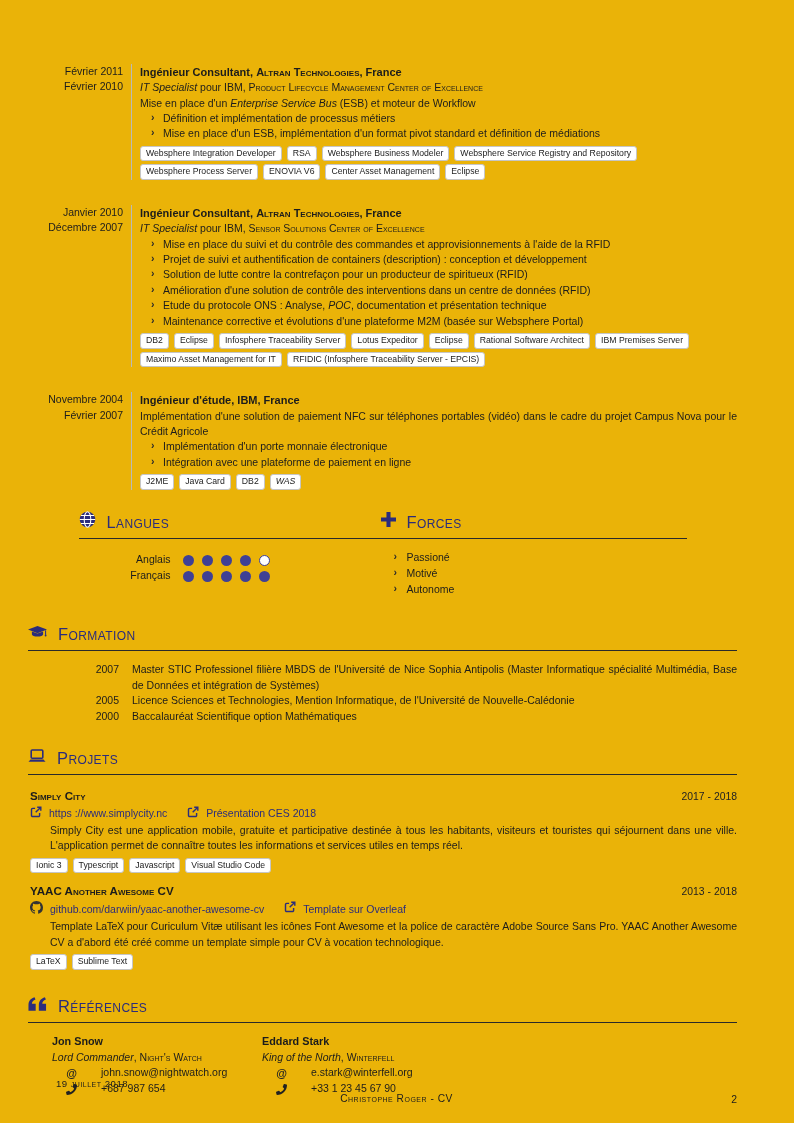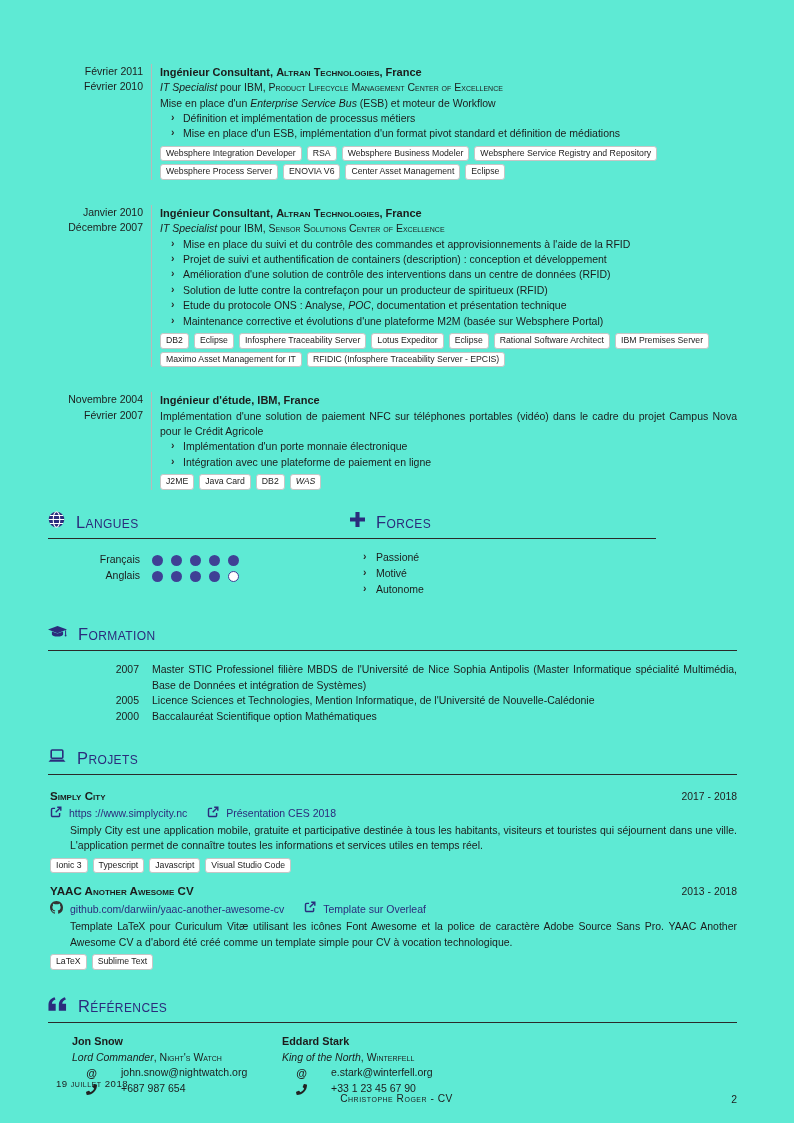--- a/index.html
+++ b/index.html
@@ -6,22 +6,22 @@
     --navy:#2b2c7c;
     --dots:#3f4095;
     --ink:#1c1c1c;
     --tagborder:#c6c6c6;
     --rule:#2a2a2a;
     --vline:#b9b9b9;
   }
   *{box-sizing:border-box;margin:0;padding:0;}
   html,body{background:#ffffff;}
   body{font-family:"Liberation Sans","DejaVu Sans",sans-serif;color:var(--ink);}
-  .page{position:relative;width:794px;height:1123px;background:#5eead4;overflow:hidden;
-        padding:64px 57px 0 48px;font-size:10.5px;line-height:1.47;}
+  .page{position:relative;width:794px;height:1123px;background:#eab308;overflow:hidden;
+        padding:64px 57px 0 28px;font-size:10.5px;line-height:1.47;}
   .sc{font-variant:small-caps;}
   .i{font-style:italic;}
   .latex{letter-spacing:-0.4px;}
   
   .exp{display:flex;margin-bottom:25px;}
   .exp-dates{width:104px;flex-shrink:0;text-align:right;padding-right:8px;border-right:1px solid var(--vline);}
   .exp-body{flex:1;padding-left:8px;}
   .exp-title{font-weight:bold;font-size:11px;}
   .exp-subtitle{}
   .exp-desc{text-align:justify;}
@@ -30,21 +30,21 @@
   .bullets li::before{content:"›";position:absolute;left:1px;top:-1px;font-weight:bold;color:#2b2b2b;}
   .tags{display:flex;flex-wrap:wrap;gap:3px 5px;margin-top:4px;}
   .tag{border:1px solid var(--tagborder);border-radius:3px;padding:0 5px 1px;font-size:8.7px;
        line-height:1.45;color:#222;white-space:nowrap;background:#fff;}
   
   .section-head{display:flex;align-items:center;gap:11px;border-bottom:1px solid var(--rule);
                 padding-bottom:4px;color:var(--navy);}
   .section-title{font-variant:small-caps;font-size:16.5px;letter-spacing:.4px;color:var(--navy);}
   .section-head svg{flex-shrink:0;}
   
-  .twocol{display:flex;justify-content:flex-start;margin-top:18px;}
+  .twocol{display:flex;justify-content:center;margin-top:18px;}
   .col-l{width:302px;}
   .col-r{width:306px;}
   .lang-rows{margin-top:13px;}
   .lang-row{display:flex;align-items:center;height:16px;}
   .lang-label{width:104px;text-align:right;padding-right:12px;flex-shrink:0;}
   .dots{display:flex;align-items:center;}
   .dot{width:11px;height:11px;border-radius:50%;background:var(--dots);margin-right:8px;}
   .dot.empty{background:#fff;border:1.7px solid var(--dots);}
   .plainlist{list-style:none;margin-top:11px;padding-left:13px;}
   .plainlist li{position:relative;padding-left:13px;height:16px;}
@@ -116,22 +116,22 @@
     <div class="exp-dates">
       <div>Janvier 2010</div>
       <div>Décembre 2007</div>
     </div>
     <div class="exp-body">
       <div class="exp-title">Ingénieur Consultant, <span class="sc">Altran Technologies</span>, France</div>
       <div class="exp-subtitle"><span class="i">IT Specialist</span> pour IBM, <span class="sc">Sensor Solutions Center of Excellence</span></div>
       <ul class="bullets">
         <li>Mise en place du suivi et du contrôle des commandes et approvisionnements à l'aide de la RFID</li>
         <li>Projet de suivi et authentification de containers (description) : conception et développement</li>
+        <li>Solution de lutte contre la contrefaçon pour un producteur de spiritueux (RFID)</li>
         <li>Amélioration d'une solution de contrôle des interventions dans un centre de données (RFID)</li>
-        <li>Solution de lutte contre la contrefaçon pour un producteur de spiritueux (RFID)</li>
         <li>Etude du protocole ONS : Analyse, <span class="i">POC</span>, documentation et présentation technique</li>
         <li>Maintenance corrective et évolutions d'une plateforme M2M (basée sur Websphere Portal)</li>
       </ul>
       <div class="tags">
         <span class="tag">DB2</span>
         <span class="tag">Eclipse</span>
         <span class="tag">Infosphere Traceability Server</span>
         <span class="tag">Lotus Expeditor</span>
         <span class="tag">Eclipse</span>
         <span class="tag">Rational Software Architect</span>
@@ -172,37 +172,37 @@
             <g stroke="#ffffff" fill="none" stroke-width="1">
               <ellipse cx="8" cy="8" rx="3.1" ry="7.3"></ellipse>
               <path d="M0.7 8h14.6M1.9 4.3h12.2M1.9 11.7h12.2"></path>
             </g>
           </svg>
         </span>
         <span class="section-title">Langues</span>
       </div>
       <div class="lang-rows">
         <div class="lang-row">
+          <span class="lang-label">Anglais</span>
+          <span class="dots">
+              <span class="dot"></span>
+              <span class="dot"></span>
+              <span class="dot"></span>
+              <span class="dot"></span>
+              <span class="dot empty"></span>
+            </span>
+        </div>
+        <div class="lang-row">
           <span class="lang-label">Français</span>
           <span class="dots">
               <span class="dot"></span>
               <span class="dot"></span>
               <span class="dot"></span>
               <span class="dot"></span>
               <span class="dot"></span>
-            </span>
-        </div>
-        <div class="lang-row">
-          <span class="lang-label">Anglais</span>
-          <span class="dots">
-              <span class="dot"></span>
-              <span class="dot"></span>
-              <span class="dot"></span>
-              <span class="dot"></span>
-              <span class="dot empty"></span>
             </span>
         </div>
       </div>
     </div>
     <div class="col-r">
       <div class="section-head">
         <span>
           <svg width="15" height="15" viewBox="0 0 14 14" fill="currentColor">
             <path d="M5.1 0h3.8v5.1H14v3.8H8.9V14H5.1V8.9H0V5.1h5.1z"></path>
           </svg>

